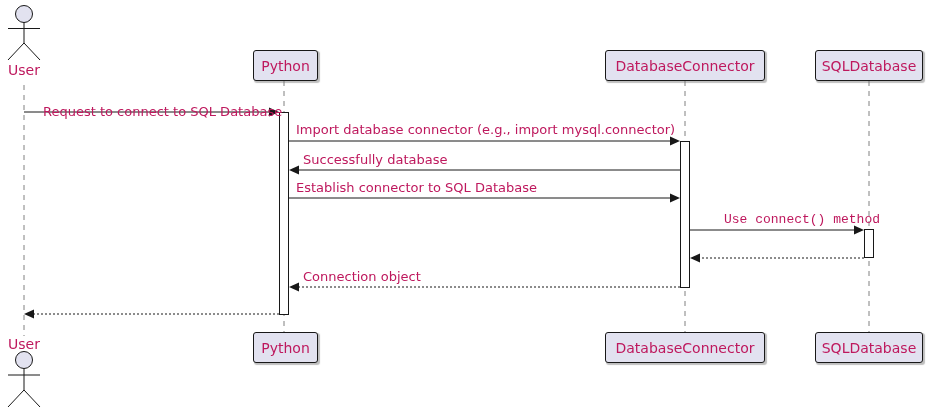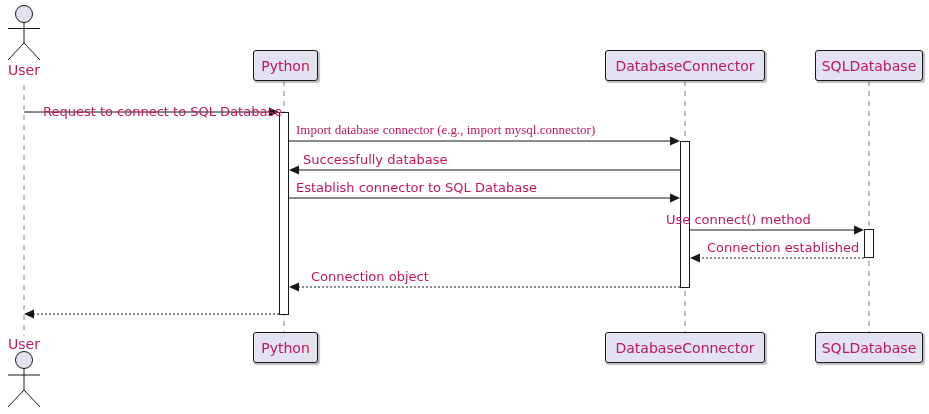--- a/index.html
+++ b/index.html
@@ -112,20 +112,19 @@
 
   <div class="participant" style="left:253px; top:332px; width:65px; height:31px;">Python</div>
   <div class="participant" style="left:605px; top:332px; width:160px; height:31px;">DatabaseConnector</div>
   <div class="participant" style="left:815px; top:332px; width:108px; height:31px;">SQLDatabase</div>
 
   <div class="activation" style="left:279px; top:112px; height:203px;"></div>
   <div class="activation" style="left:680px; top:141px; height:147px;"></div>
   <div class="activation" style="left:864px; top:229px; height:29px;"></div>
 
   <div class="msg" style="left:31px;  top:103px;margin-left:12px;">Request to connect to SQL Database</div>
-  <div class="msg" style="left:296px; top:121px;font-family:Liberation Serif, serif;">Import database connector (e.g., import mysql.connector)</div>
+  <div class="msg" style="left:296px; top:121px;">Import database connector (e.g., import mysql.connector)</div>
   <div class="msg" style="left:303px; top:151px;">Successfully database</div>
   <div class="msg" style="left:296px; top:179px;">Establish connector to SQL Database</div>
-  <div class="msg" style="left:666px; top:211px;">Use connect() method</div>
-  <div class="msg" style="left:707px; top:239px;">Connection established</div>
-  <div class="msg" style="left:303px; top:268px;margin-left:8px;">Connection object</div>
+  <div class="msg" style="left:724px; top:211px;font-family:Liberation Mono, monospace;">Use connect() method</div>
+  <div class="msg" style="left:303px; top:268px;">Connection object</div>
 
 </div>
 
 </body></html>

